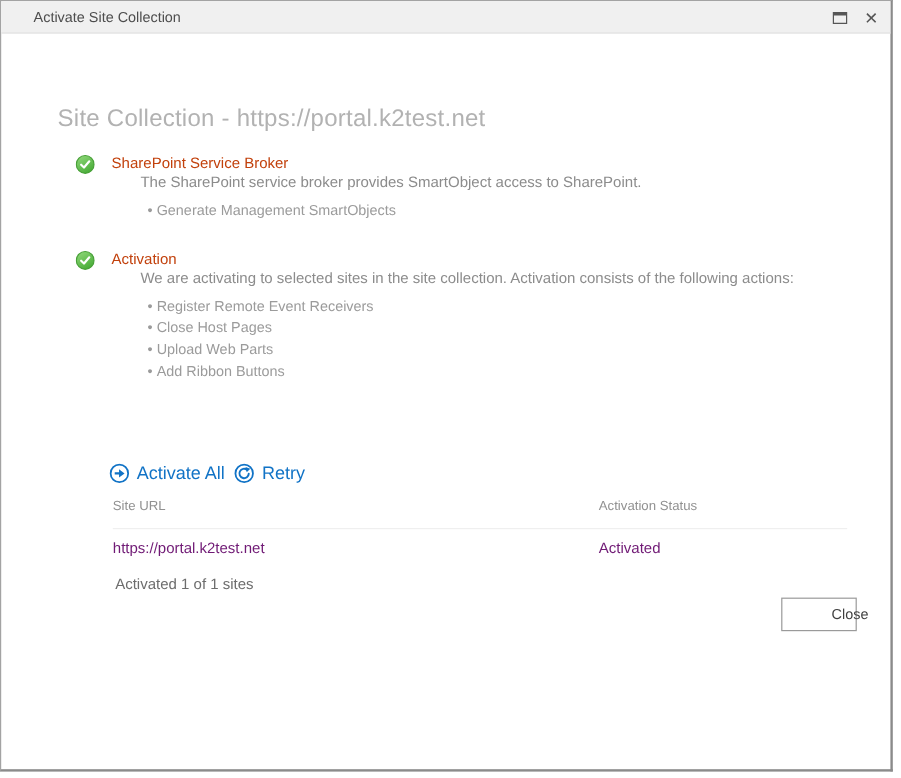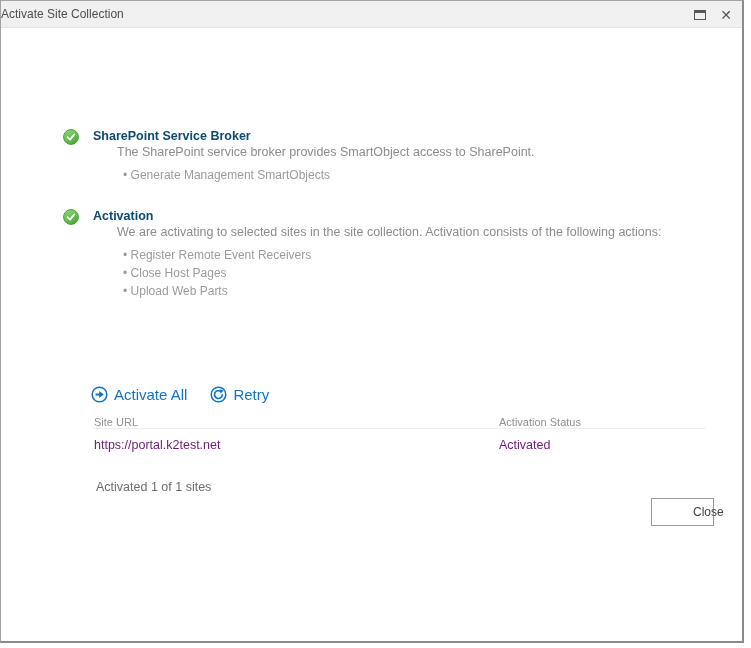--- a/index.html
+++ b/index.html
@@ -21,20 +21,21 @@
   
   .titlebar {
     position: relative;
     height: 27px;
     background: #f0f0f0;
     border-bottom: 1px solid #e2e2e2;
     display: flex;
     align-items: center;
   }
   .titlebar-text {
+    margin-left: 27px;
     font-size: 12px;
     color: #4d4d4d;
   }
   .win-buttons {
     position: absolute;
     right: 10px; top: 0;
     height: 27px;
     display: flex;
     align-items: center;
     gap: 14px;
@@ -61,22 +62,22 @@
     color: #b2b2b2;
     letter-spacing: 0.2px;
   }
   .section { position: absolute; left: 62px; }
   .section-1 { top: 100px; }
   .section-2 { top: 180px; }
   .check-icon { position: absolute; left: 0; top: 1px; }
   .section-body { margin-left: 30px; width: 640px; }
   .section-title {
     font-size: 12.5px;
-    font-weight: bold;
-    color: #0c4a6e;
+    font-weight: normal;
+    color: #c2410c;
     line-height: 16px;
   }
   .section-desc {
     font-size: 12.5px;
     color: #8c8c8c;
     line-height: 17px;
     margin-left: 24px;
   }
   .bullets { padding-top: 5px; }
   .bullet {
@@ -85,39 +86,40 @@
     line-height: 18px;
     padding-left: 30px;
   }
   .bullet::before { content: "\2022\00a0 "; color: #9b9b9b; }
   
   .actions {
     position: absolute;
     left: 90px; top: 358px;
     display: flex;
     align-items: center;
-    gap: 23px;
+    gap: 8px;
   }
   .action-link {
     display: flex;
     align-items: center;
     gap: 6px;
     font-size: 15px;
     color: #1173c6;
     text-decoration: none;
     cursor: pointer;
   }
   
   .site-table {
     position: absolute;
     left: 93px; top: 388px;
     width: 612px;
   }
   .table-header {
     display: flex;
+    padding-bottom: 12px;
     border-bottom: 1px solid #efefef;
     justify-content: flex-end;
   }
   .table-row { display: flex; margin-top: 9px; }
   .col-url { width: 405px; }
   .col-status { width: 207px; }
   .th {
     font-size: 11px;
     color: #919191;
   }
@@ -162,20 +164,21 @@
   <div class="titlebar">
     <span class="titlebar-text">Activate Site Collection</span>
     <div class="win-buttons">
       <div class="max-icon"></div>
       <span class="close-icon">✕</span>
     </div>
   </div>
 
   <div class="content">
 
+    <div class="page-heading">Site Collection - https://portal.k2test.net</div>
 
     <div class="section section-1">
       <span class="check-icon">
         <svg width="16" height="16" viewBox="0 0 16 16">
           <circle cx="8" cy="8" r="7.4" fill="url(#greenGrad)" stroke="#48a038" stroke-width="1"></circle>
           <path d="M4.6 8.3 L7 10.6 L11.4 5.4" stroke="#ffffff" stroke-width="1.8" fill="none" stroke-linecap="round" stroke-linejoin="round"></path>
         </svg>
       </span>
       <div class="section-body">
         <div class="section-title">SharePoint Service Broker</div>
@@ -193,20 +196,21 @@
           <path d="M4.6 8.3 L7 10.6 L11.4 5.4" stroke="#ffffff" stroke-width="1.8" fill="none" stroke-linecap="round" stroke-linejoin="round"></path>
         </svg>
       </span>
       <div class="section-body">
         <div class="section-title">Activation</div>
         <div class="section-desc">We are activating to selected sites in the site collection. Activation consists of the following actions:</div>
         <div class="bullets">
           <div class="bullet">Register Remote Event Receivers</div>
           <div class="bullet">Close Host Pages</div>
           <div class="bullet">Upload Web Parts</div>
+          <div class="bullet">Add Ribbon Buttons</div>
         </div>
       </div>
     </div>
 
     <div class="actions">
       <a class="action-link">
         <span style="display:flex;">
           <svg width="17" height="17" viewBox="0 0 17 17">
             <circle cx="8.5" cy="8.5" r="7.3" fill="none" stroke="#1173c6" stroke-width="1.5"></circle>
             <path d="M4.6 7.5 h3.6 v-2.4 l4.6 3.4 -4.6 3.4 v-2.4 h-3.6 z" fill="#1173c6"></path>

